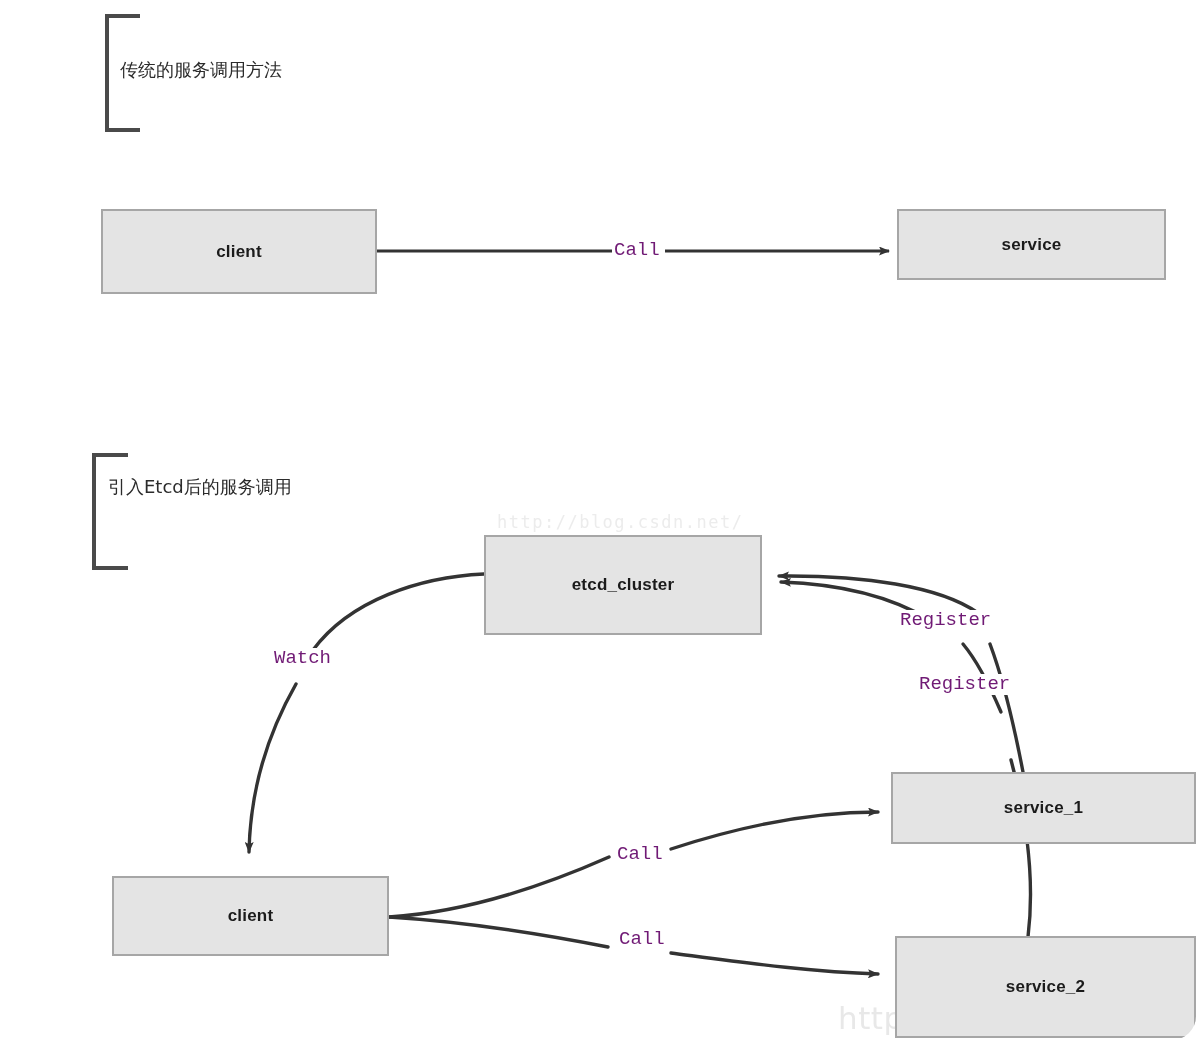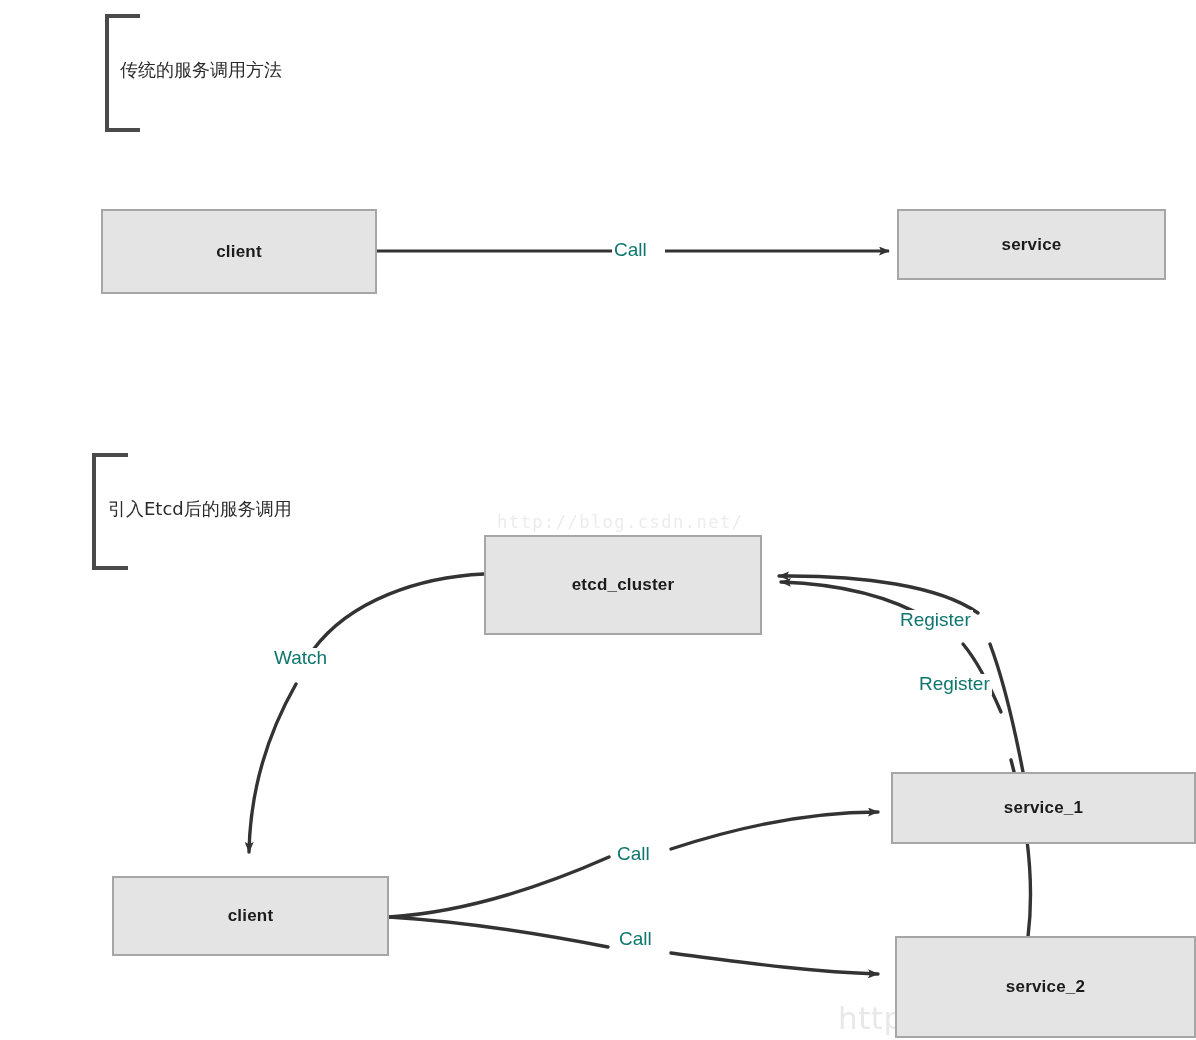--- a/index.html
+++ b/index.html
@@ -9,20 +9,21 @@
   }
   body {
     font-family: "Liberation Sans", sans-serif;
   }
   #canvas {
     position: relative;
     width: 1196px;
     height: 1040px;
     background: #ffffff;
     overflow: hidden;
+    border-radius: 24px;
   }
   svg.layer {
     position: absolute;
     left: 0;
     top: 0;
     width: 1196px;
     height: 1040px;
   }
   .node-box {
     position: absolute;
@@ -41,22 +42,22 @@
   .section-title {
     position: absolute;
     font-size: 18px;
     color: #2b2b2b;
     font-family: "DejaVu Sans", "Liberation Sans", sans-serif;
     white-space: nowrap;
   }
   .edge-label {
     position: absolute;
     font-size: 19px;
-    color: #0f766e;
-    font-family: Liberation Sans, sans-serif;
+    color: #701a75;
+    font-family: Liberation Mono, monospace;
     background: #ffffff;
     padding: 0 2px;
     white-space: nowrap;
     line-height: 1.1;
   }
   .watermark-top {
     position: absolute;
     font-family: "DejaVu Sans Mono", "Liberation Mono", monospace;
     font-size: 17px;
     color: #ececec;
@@ -119,21 +120,21 @@
     </g>
 
     <g>
       <path d="M389,917 C470,922 552,936 608,947" fill="none" stroke="#333333" stroke-width="3.4" stroke-linecap="round"></path>
       <path d="M671,953 C740,962 810,972 878,974" fill="none" stroke="#333333" stroke-width="3.4" stroke-linecap="round" marker-end="url(#arrowhead)"></path>
     </g>
   </svg>
 
   <div class="section-title" style="left:120px; top:58px;">传统的服务调用方法</div>
 
-  <div class="section-title" style="left:108px; top:497px;">引入Etcd后的服务调用</div>
+  <div class="section-title" style="left:108px; top:475px;">引入Etcd后的服务调用</div>
 
   <div class="watermark-top" style="left:497px; top:512px;">http://blog.csdn.net/</div>
 
   <div class="watermark-bottom" style="left:838px; top:1000px;">https://blog.csdn.net/ffzhihua</div>
 
   <div class="node-box" style="left:101px; top:209px; width:276px; height:85px;">
     <span>client</span>
   </div>
 
   <div class="node-box" style="left:897px; top:209px; width:269px; height:71px;">

